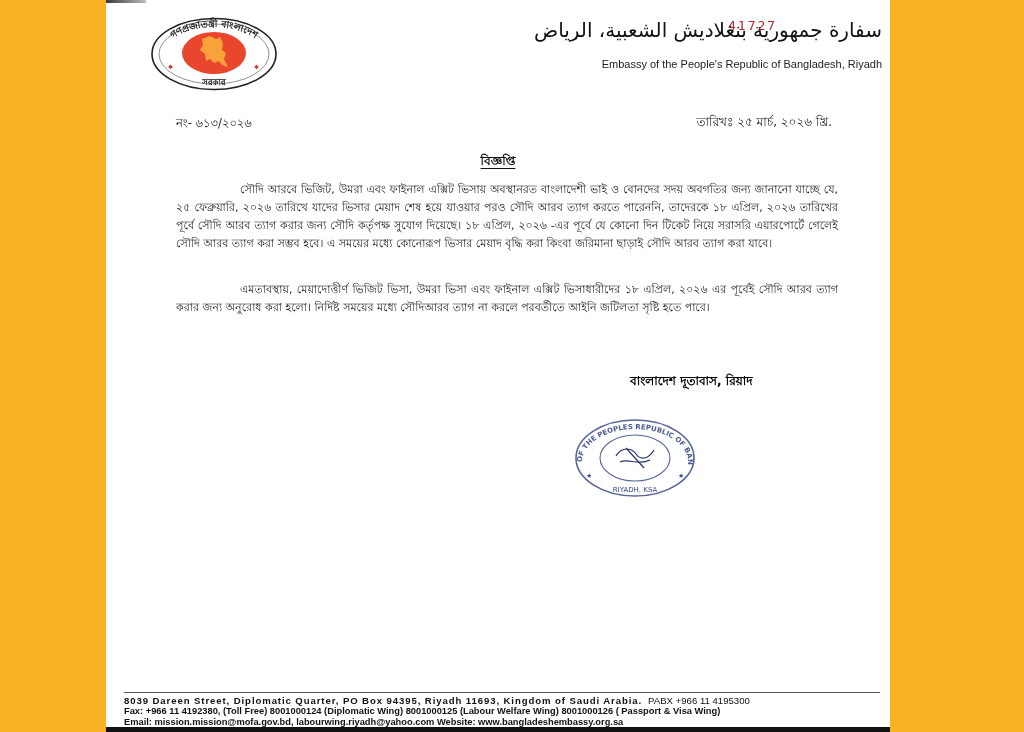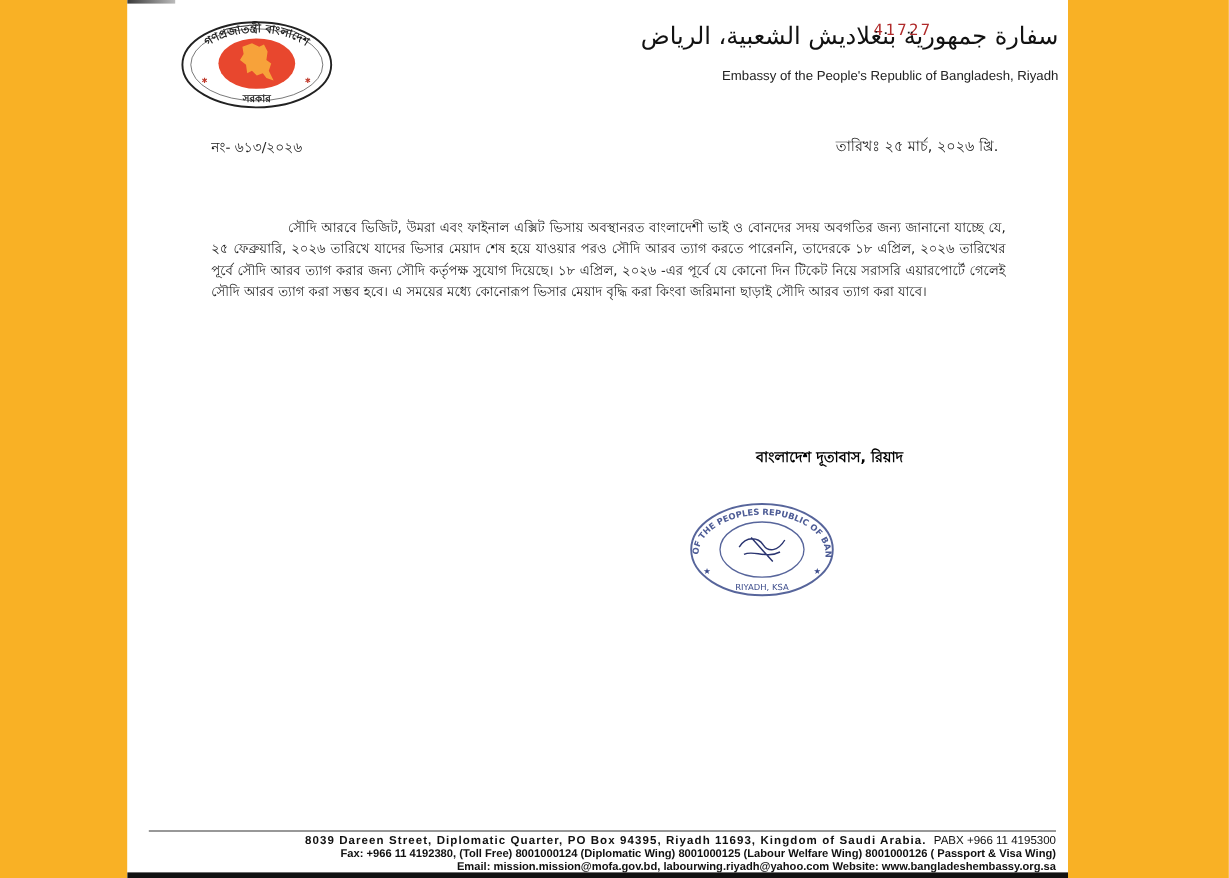--- a/index.html
+++ b/index.html
@@ -73,21 +73,21 @@
   }
   .stamp {
     position:absolute; left:468px; top:418px; width:122px; height:80px;
   }
   
   .footer-rule {
     position:absolute; left:18px; top:692px; width:756px; height:0;
     border-top:1.5px solid #555;
   }
   .footer {
-    position:absolute; left:18px; width:756px; text-align:right;
+    position:absolute; left:18px; width:756px; text-align:left;
     font-family:"Liberation Sans", sans-serif; color:#111; white-space:nowrap;
   }
   .footer.l1 { top:695px; font-size:9.6px; font-weight:bold; letter-spacing:0.9px; }
   .footer.l1 .pabx { font-weight:normal; letter-spacing:0; margin-left:6px; }
   .footer.l2 { top:706px; font-size:9.3px; font-weight:bold; }
   .footer.l3 { top:717px; font-size:9.3px; font-weight:bold; }
 </style>
 </head>
 <body>
 
@@ -108,23 +108,29 @@
     <text x="104" y="52" font-size="6" fill="#c0392b">✱</text>
   </svg>
 
   <div class="ref-stamp">41727</div>
   <div class="arabic-title">سفارة جمهورية بنغلاديش الشعبية، الرياض</div>
   <div class="english-title">Embassy of the People's Republic of Bangladesh, Riyadh</div>
 
   <div class="memo-no">নং- ৬১৩/২০২৬</div>
   <div class="memo-date">তারিখঃ ২৫ মার্চ, ২০২৬ খ্রি.</div>
 
+  <div class="heading">
+    <span>বিজ্ঞপ্তি</span>
+  </div>
 
   <div class="body-text p1">
     <p>সৌদি আরবে ভিজিট, উমরা এবং ফাইনাল এক্সিট ভিসায় অবস্থানরত বাংলাদেশী ভাই ও বোনদের সদয় অবগতির জন্য জানানো যাচ্ছে যে, ২৫ ফেব্রুয়ারি, ২০২৬ তারিখে যাদের ভিসার মেয়াদ শেষ হয়ে যাওয়ার পরও সৌদি আরব ত্যাগ করতে পারেননি, তাদেরকে ১৮ এপ্রিল, ২০২৬ তারিখের পূর্বে সৌদি আরব ত্যাগ করার জন্য সৌদি কর্তৃপক্ষ সুযোগ দিয়েছে। ১৮ এপ্রিল, ২০২৬ -এর পূর্বে যে কোনো দিন টিকেট নিয়ে সরাসরি এয়ারপোর্টে গেলেই সৌদি আরব ত্যাগ করা সম্ভব হবে। এ সময়ের মধ্যে কোনোরূপ ভিসার মেয়াদ বৃদ্ধি করা কিংবা জরিমানা ছাড়াই সৌদি আরব ত্যাগ করা যাবে।</p>
+  </div>
+  <div class="body-text p2">
+    <p>এমতাবস্থায়, মেয়াদোত্তীর্ণ ভিজিট ভিসা, উমরা ভিসা এবং ফাইনাল এক্সিট ভিসাধারীদের ১৮ এপ্রিল, ২০২৬ এর পূর্বেই সৌদি আরব ত্যাগ করার জন্য অনুরোধ করা হলো।  নির্দিষ্ট সময়ের মধ্যে সৌদিআরব ত্যাগ না করলে পরবর্তীতে আইনি জটিলতা সৃষ্টি হতে পারে।</p>
   </div>
 
   <div class="signature">বাংলাদেশ দূতাবাস, রিয়াদ</div>
 
   <svg class="stamp" viewBox="0 0 122 80">
     <ellipse cx="61" cy="40" rx="59" ry="38" fill="none" stroke="#3A4A8A" stroke-width="1.6" opacity="0.85"></ellipse>
     <ellipse cx="61" cy="40" rx="35" ry="23" fill="none" stroke="#3A4A8A" stroke-width="1.1" opacity="0.85"></ellipse>
     <path id="stampArc" d="M8 44 A53 33 0 0 1 114 44" fill="none"></path>
     <text font-size="7" font-weight="bold" fill="#3A4A8A" opacity="0.9" font-family="DejaVu Sans, sans-serif">
       <textPath href="#stampArc" startOffset="50%" text-anchor="middle">EMBASSY OF THE PEOPLES REPUBLIC OF BANGLADESH</textPath>

